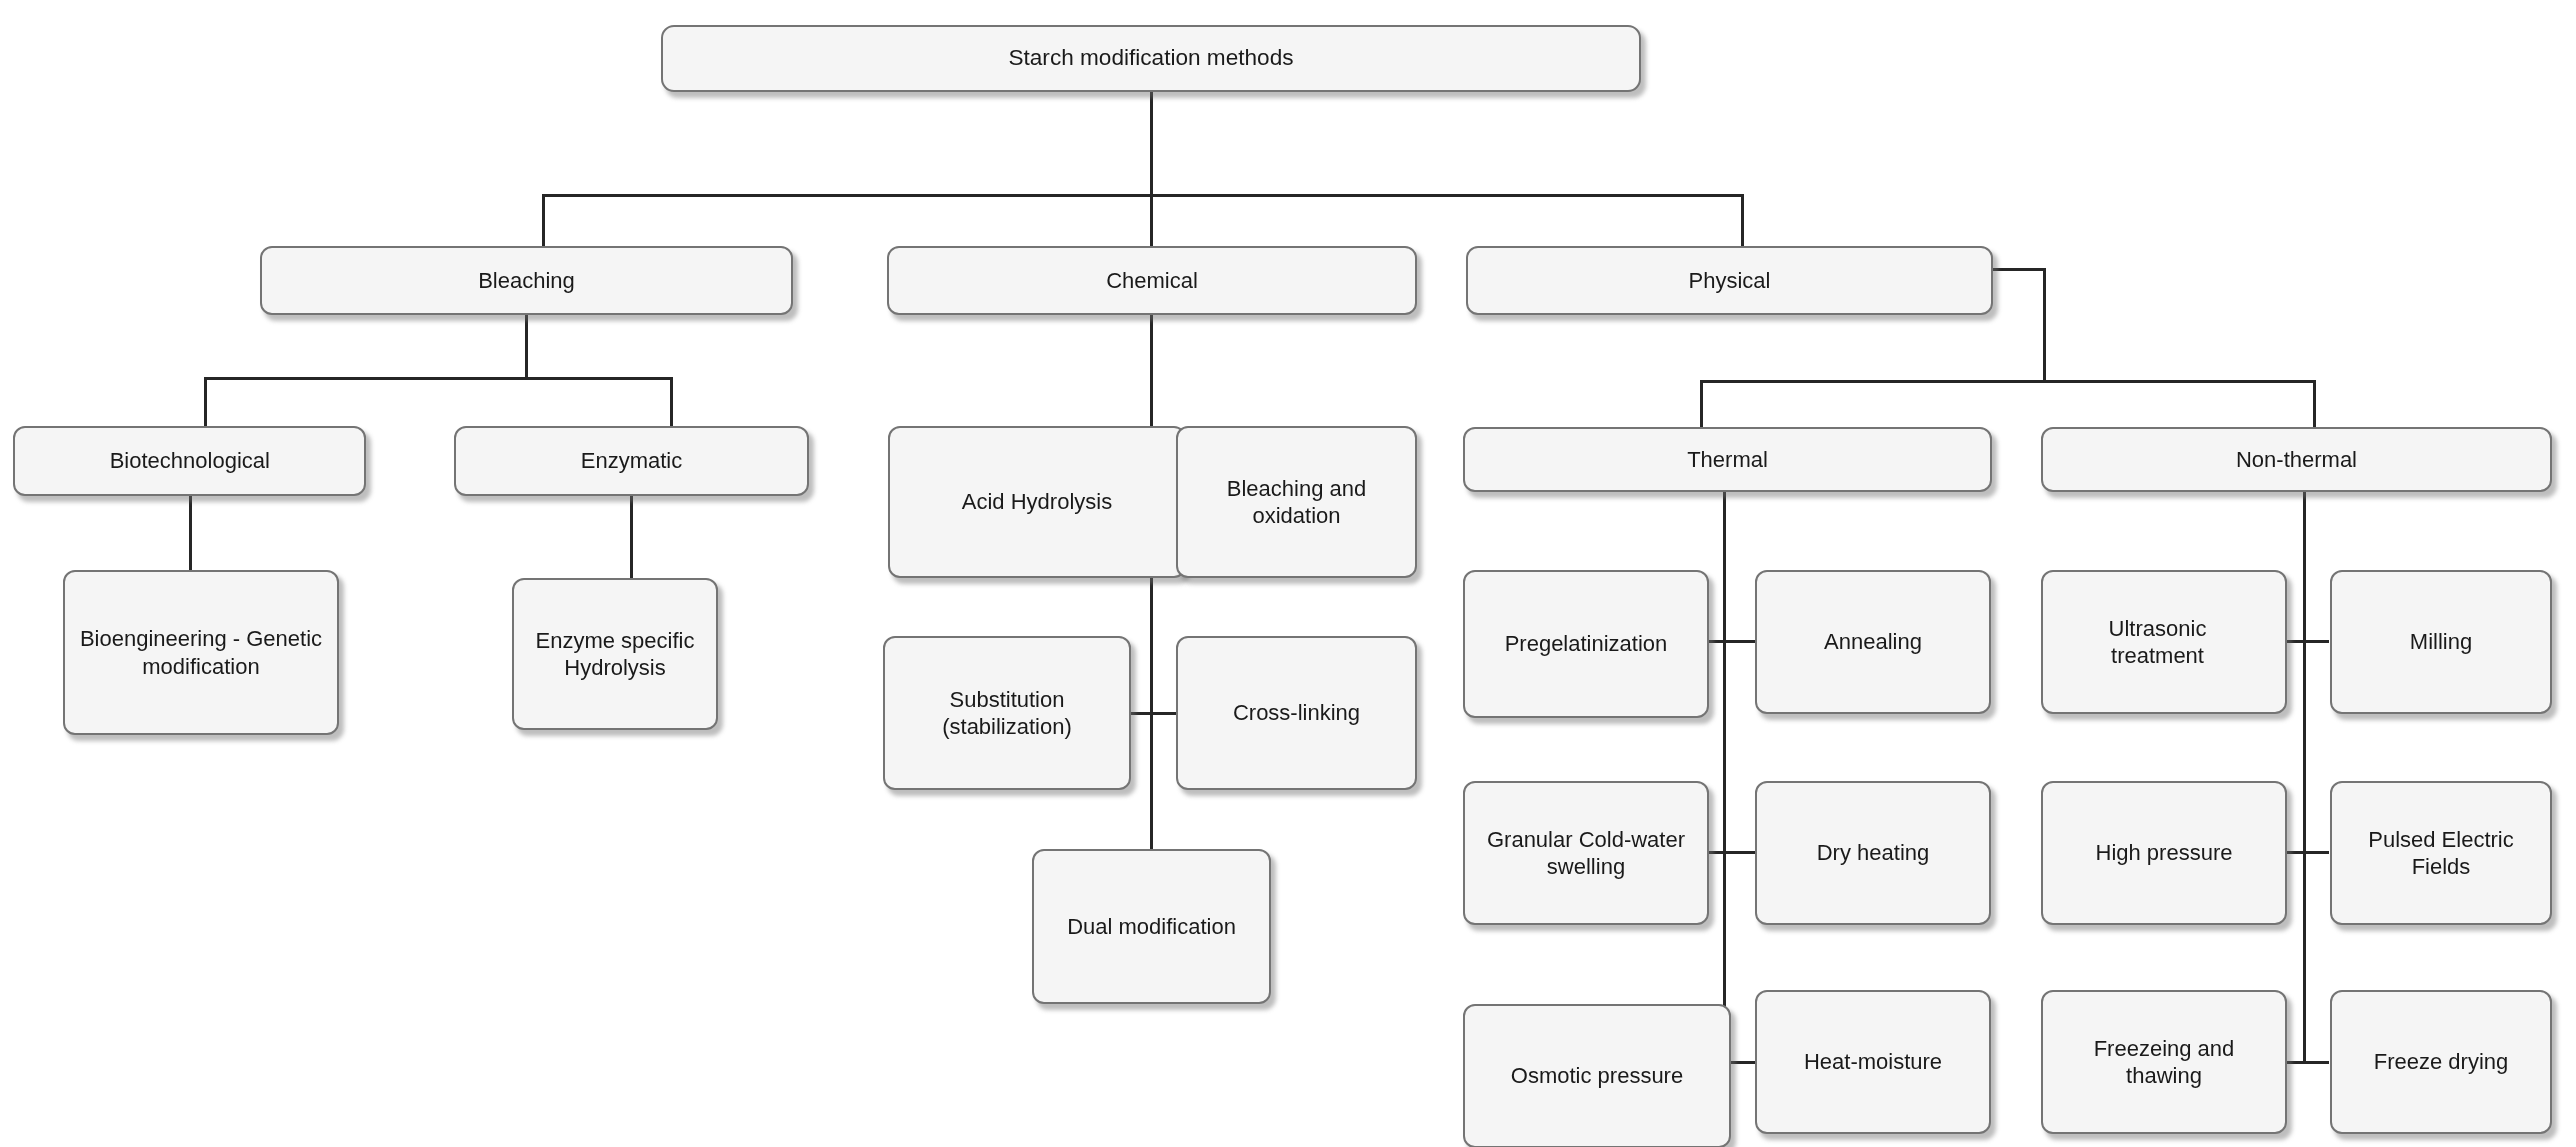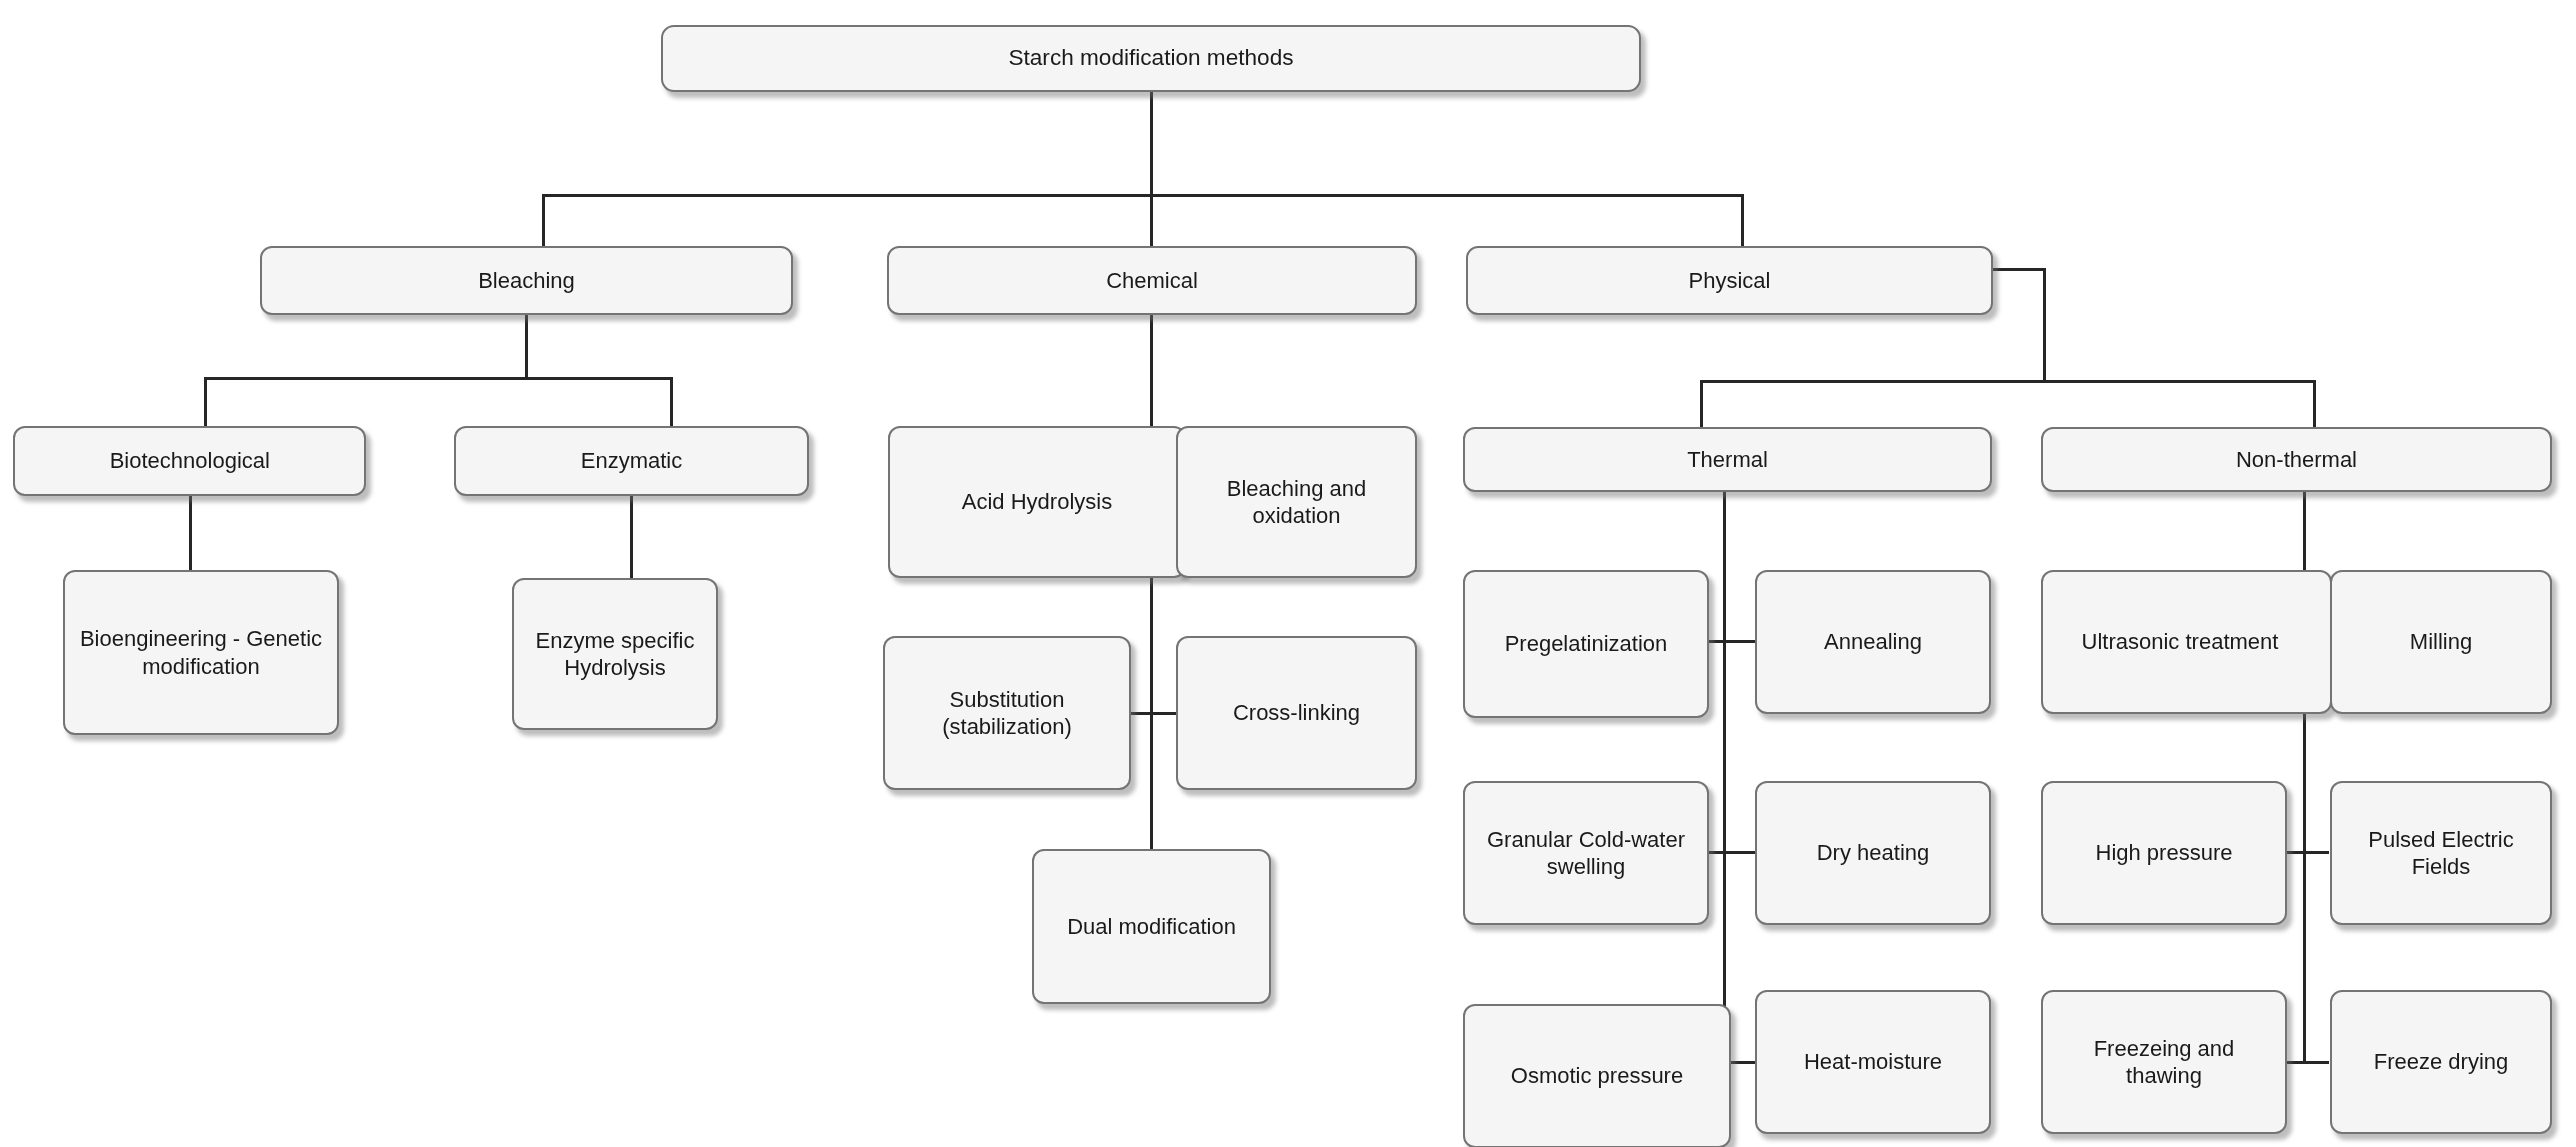--- a/index.html
+++ b/index.html
@@ -131,21 +131,21 @@
   <div class="node" style="left:1755px;top:781px;width:236px;height:144px;">
     <span>Dry heating</span>
   </div>
   <div class="node narrow" style="left:1463px;top:1004px;width:268px;height:144px;">
     <span>Osmotic pressure</span>
   </div>
   <div class="node" style="left:1755px;top:990px;width:236px;height:144px;">
     <span>Heat-moisture</span>
   </div>
 
-  <div class="node narrow" style="left:2041px;top:570px;width:291px;height:144px;padding-left:28px;">
+  <div class="node narrow" style="left:2041px;top:570px;width:246px;height:144px;padding-left:28px;">
     <span>Ultrasonic treatment</span>
   </div>
   <div class="node" style="left:2330px;top:570px;width:222px;height:144px;">
     <span>Milling</span>
   </div>
   <div class="node" style="left:2041px;top:781px;width:246px;height:144px;">
     <span>High pressure</span>
   </div>
   <div class="node" style="left:2330px;top:781px;width:222px;height:144px;">
     <span>Pulsed Electric Fields</span>

